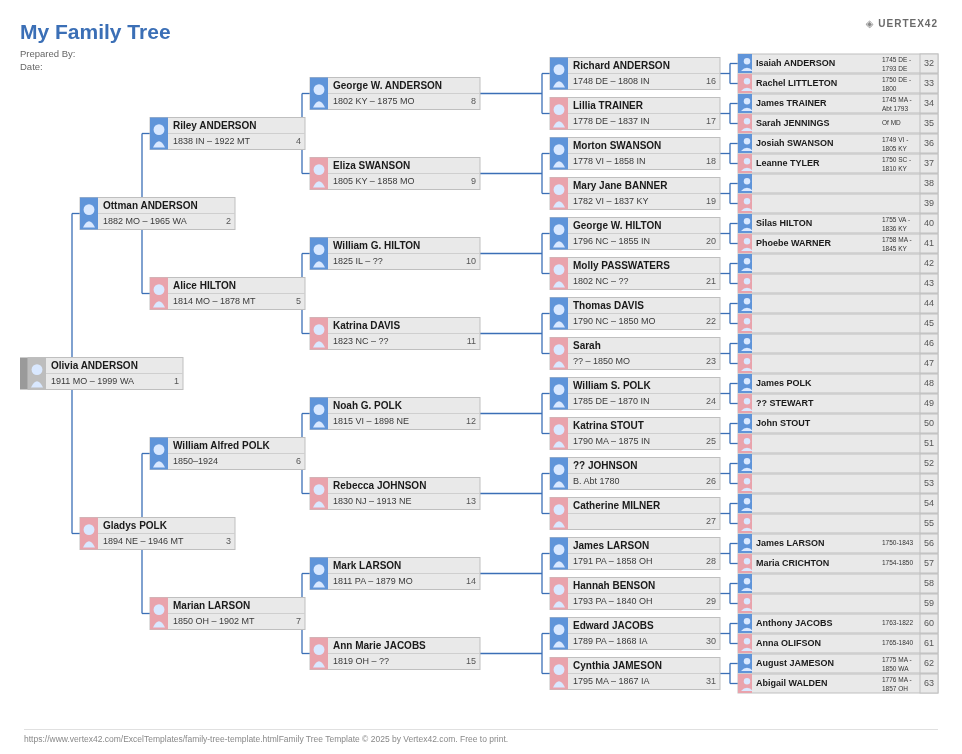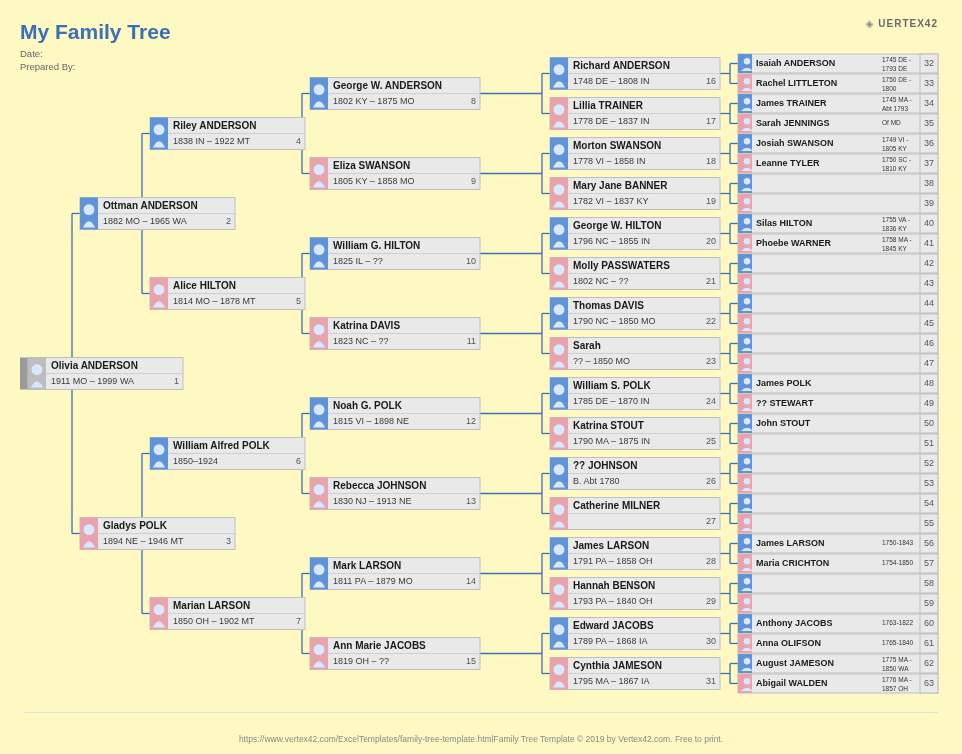--- a/index.html
+++ b/index.html
@@ -1,46 +1,46 @@
 <!DOCTYPE html>
 <html><head>
 <meta charset="utf-8">
 <style>
   html,body{margin:0;padding:0;background:#e8e8e8;font-family:Arial,Helvetica,sans-serif}
-  .sheet{width:962px;height:754px;background:#fef9c3;position:relative;box-shadow:0 1px 3px rgba(0,0,0,.2);margin:0 auto}
+  .sheet{width:962px;height:754px;background:#ffffff;position:relative;box-shadow:0 1px 3px rgba(0,0,0,.2);margin:0 auto}
   .inner{padding:20px 20px 12px 20px;position:relative;height:722px;box-sizing:content-box}
   .title{color:#3b6fb6;font-weight:bold;font-size:21px}
   .meta{font-size:9.5px;color:#666;margin-top:4px}
   .meta div{margin-top:2px}
   .logo{position:absolute;top:18px;right:24px;font-size:10px;color:#888;letter-spacing:1px}
   .logo b{color:#6a6a6a}
   svg.tree{position:absolute;left:20px;top:52px}
 
   .person rect.box{fill:#e9e9e9;stroke:#bfbfbf;stroke-width:1}
   .person rect.icon-m{fill:#5f94d9}
   .person rect.icon-f{fill:#e9a3ac}
   .person rect.icon-n{fill:#bdbdbd}
   .person rect.numbox{fill:#e9e9e9;stroke:#bfbfbf;stroke-width:1}
   .person text.name{font-weight:bold;font-size:10px;fill:#1a1a1a;dominant-baseline:middle}
   .person text.dates{font-size:9px;fill:#3a3a3a;dominant-baseline:middle}
   .person text.num{font-size:9px;fill:#555;text-anchor:end;dominant-baseline:middle}
   .person text.side{font-size:6.5px;fill:#333;dominant-baseline:middle}
   .conn{stroke:#3b6fb6;stroke-width:1.3;fill:none}
 
-  .footer{position:absolute;bottom:10px;left:24px;right:24px;font-size:8.5px;color:#888;display:flex;justify-content:center;border-top:1px solid #e0e0e0;padding-top:21px}
+  .footer{position:absolute;bottom:10px;left:24px;right:24px;font-size:8.5px;color:#888;display:flex;justify-content:flex-start;border-top:1px solid #e0e0e0;padding-top:4px}
 </style>
 </head>
 <body>
 
 <div class="sheet">
   <div class="inner">
     <div class="title">My Family Tree</div>
     <div class="meta">
+      <div>Prepared By:</div>
       <div>Date:</div>
-      <div>Prepared By:</div>
     </div>
     <div class="logo">◈ <b>UERTEX42</b></div>
 
     <svg class="tree" width="922" height="660">
       <g id="connectors">
           <path d="M 52 161.5 L 60 161.5" class="conn"></path>
           <path d="M 52 481.5 L 60 481.5" class="conn"></path>
           <path d="M 52 161.5 L 52 481.5" class="conn"></path>
           <path d="M 163 321.5 L 52 321.5" class="conn"></path>
           <path d="M 122 81.5 L 130 81.5" class="conn"></path>
@@ -911,16 +911,16 @@
             <line x1="26" y1="321.5" x2="163" y2="321.5" stroke="#cfcfcf" stroke-width="1"></line>
             <text x="31" y="314.46" class="name">Olivia ANDERSON</text>
             <text x="31" y="329.5" class="dates">1911 MO – 1999 WA</text>
             <text x="159" y="329.5" class="num">1</text>
           </g>
         </g>
     </svg>
 
     <div class="footer">
       <span>https://www.vertex42.com/ExcelTemplates/family-tree-template.html</span>
-      <span>Family Tree Template © 2019 by Vertex42.com. Free to print.</span>
+      <span>Family Tree Template © 2025 by Vertex42.com. Free to print.</span>
     </div>
   </div>
 </div>
 
 </body></html>

